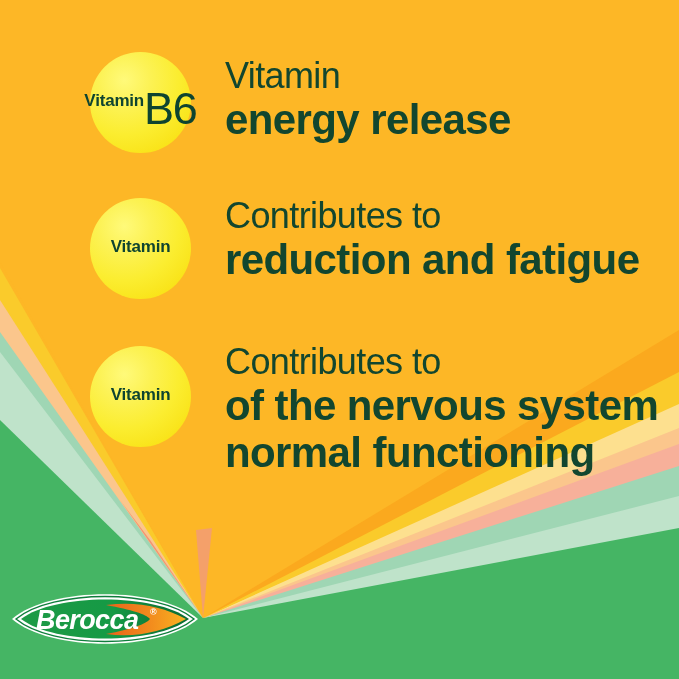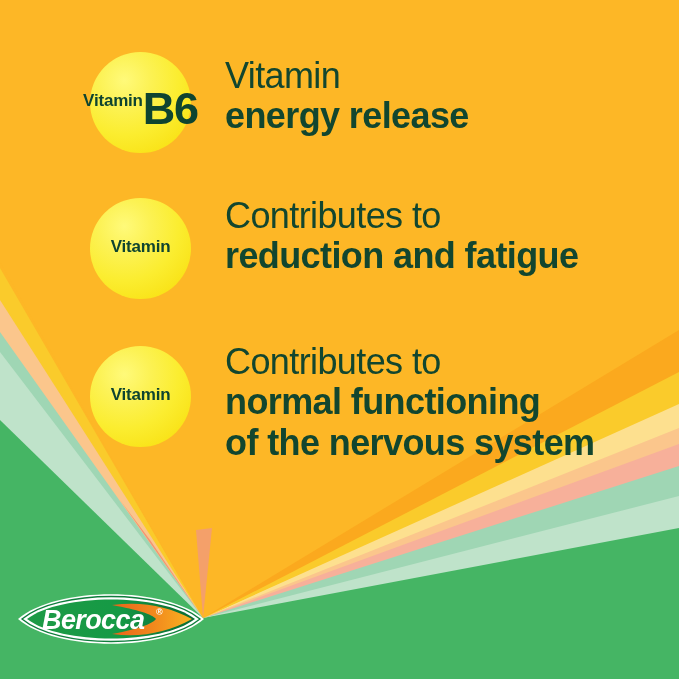--- a/index.html
+++ b/index.html
@@ -19,21 +19,21 @@
   }
   #rays {
     position: absolute;
     inset: 0;
     width: 679px;
     height: 679px;
     display: block;
   }
   .logo-wrap {
     position: absolute;
-    left: 16px;
+    left: 10px;
     top: 588px;
     width: 190px;
     height: 62px;
   }
   #logo-svg { display: block; width: 190px; height: 62px; }
 
   .rows {
     position: absolute;
     left: 0;
     top: 0;
@@ -69,21 +69,21 @@
     font-size: 17px;
     font-weight: 600;
     color: #0E4430;
     letter-spacing: -0.2px;
     line-height: 1;
     margin-bottom: 1px;
     margin-top: -3px;
   }
   .pill-code {
     font-size: 45px;
-    font-weight: 700;
+    font-weight: 400;
     color: #0E4430;
     letter-spacing: -1.2px;
     line-height: 1;
     margin-top: 11px;
   }
 
   .copy {
     margin-left: 34px;
     color: #12462F;
   }
@@ -91,21 +91,21 @@
     line-height: 1.12;
     letter-spacing: -0.6px;
     white-space: nowrap;
   }
   .copy .light {
     font-weight: 400;
     font-size: 36px;
   }
   .copy .bold {
     font-weight: 700;
-    font-size: 36px;
+    font-size: 42px;
   }
   .row-1 .copy { margin-top: 4px; }
   .row-2 .copy { margin-top: 4px; }
   .row-3 .copy { margin-top: 4px; }
 </style>
 </head>
 <body>
 
 <div id="poster">
 
@@ -174,22 +174,22 @@
         <div class="line bold">reduction and fatigue</div>
       </div>
     </div>
 
     <div class="row row-3">
       <div class="pill">
         <div class="pill-label">Vitamin</div>
       </div>
       <div class="copy">
         <div class="line light">Contributes to</div>
+        <div class="line bold">of the nervous system</div>
         <div class="line bold">normal functioning</div>
-        <div class="line bold">of the nervous system</div>
       </div>
     </div>
 
   </div>
 
   <div class="logo-wrap">
     <svg id="logo-svg" viewBox="0 0 190 62">
       <defs>
         <linearGradient id="lensGrad" x1="0" y1="0" x2="1" y2="0">
           <stop offset="0%" stop-color="#1E9A46"></stop>

